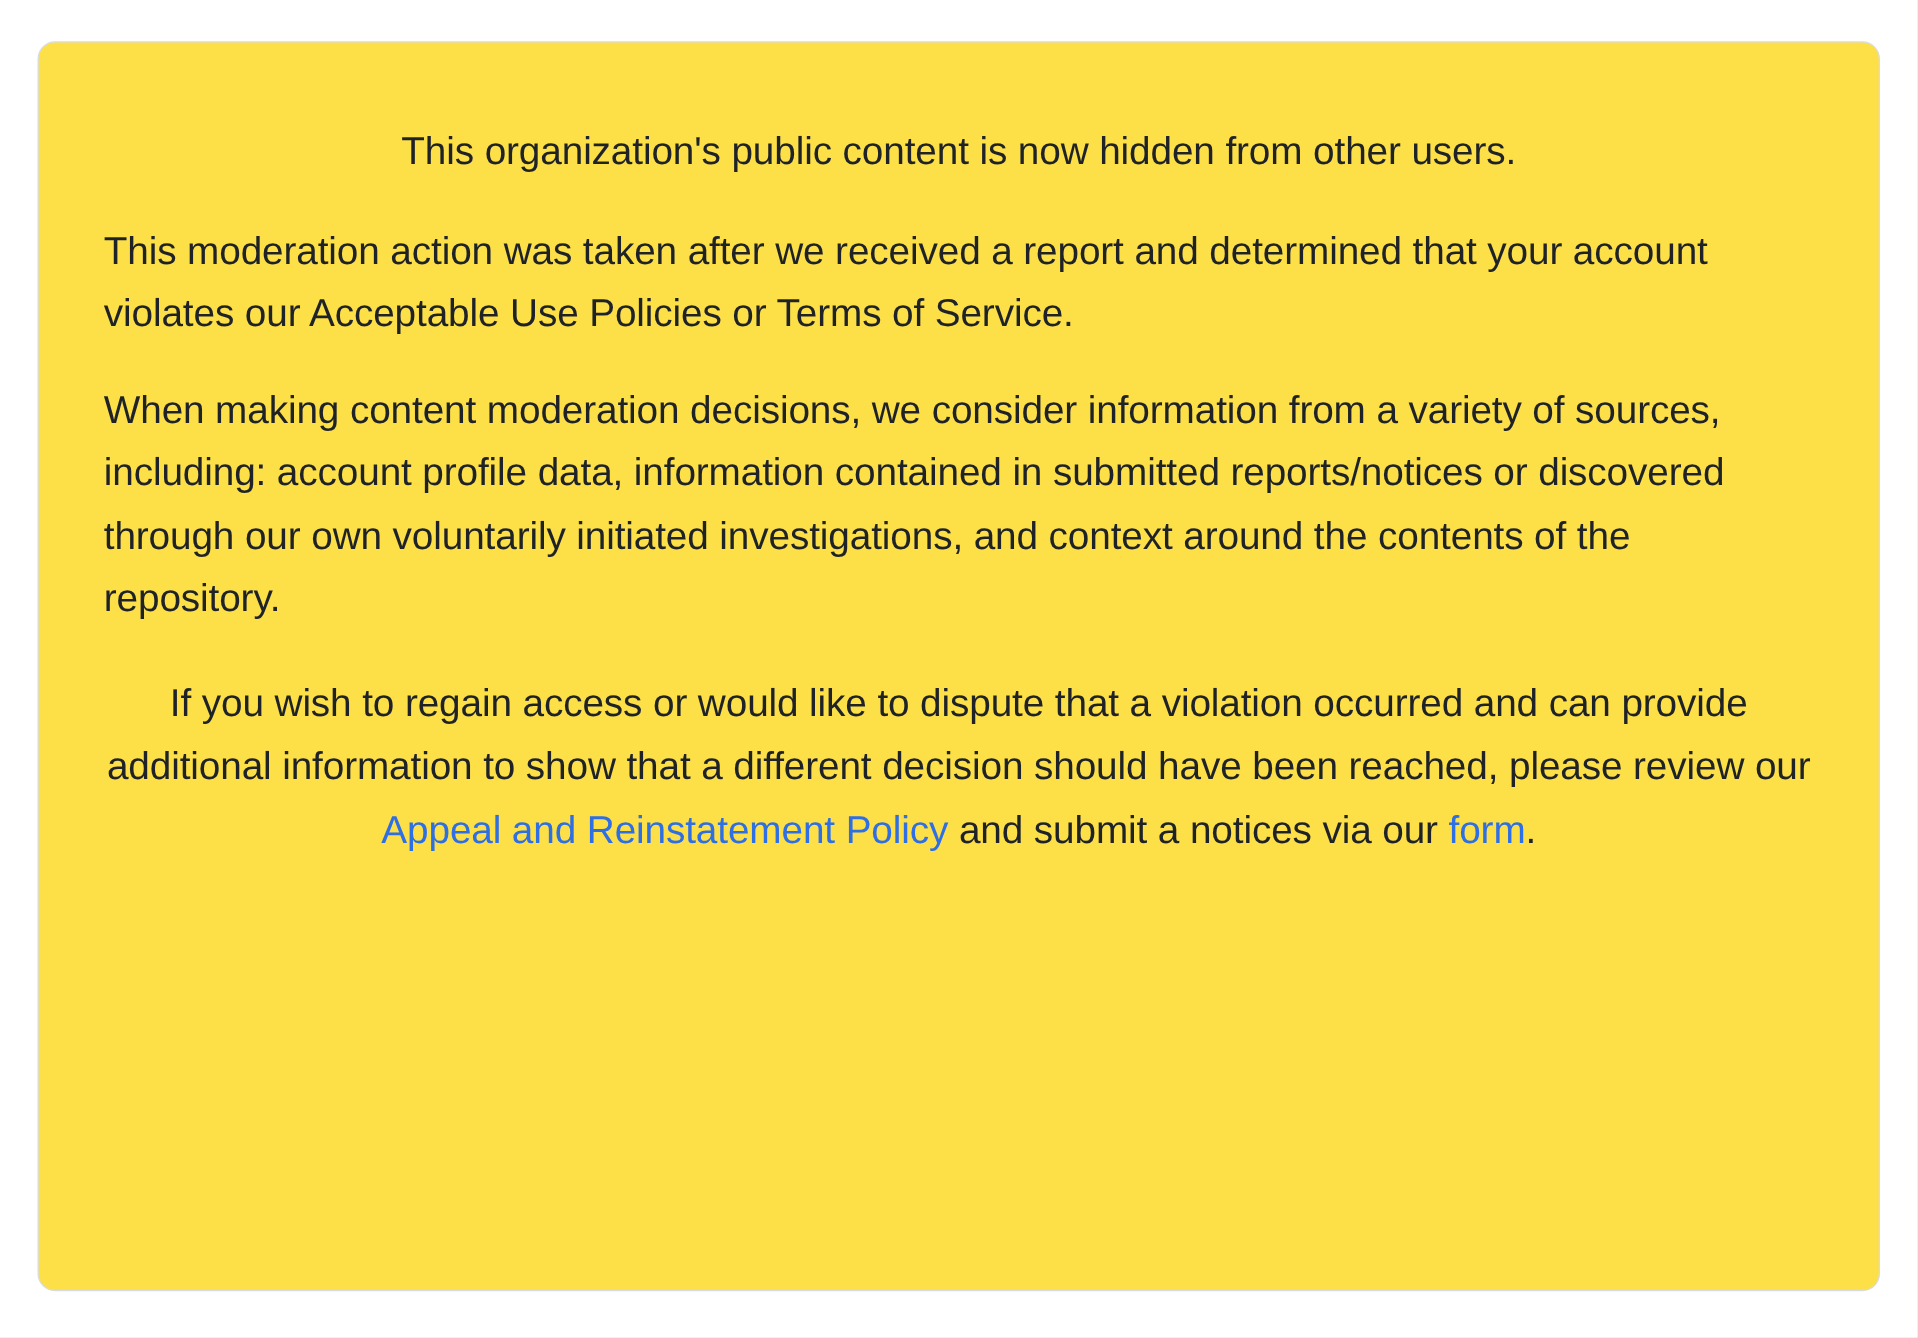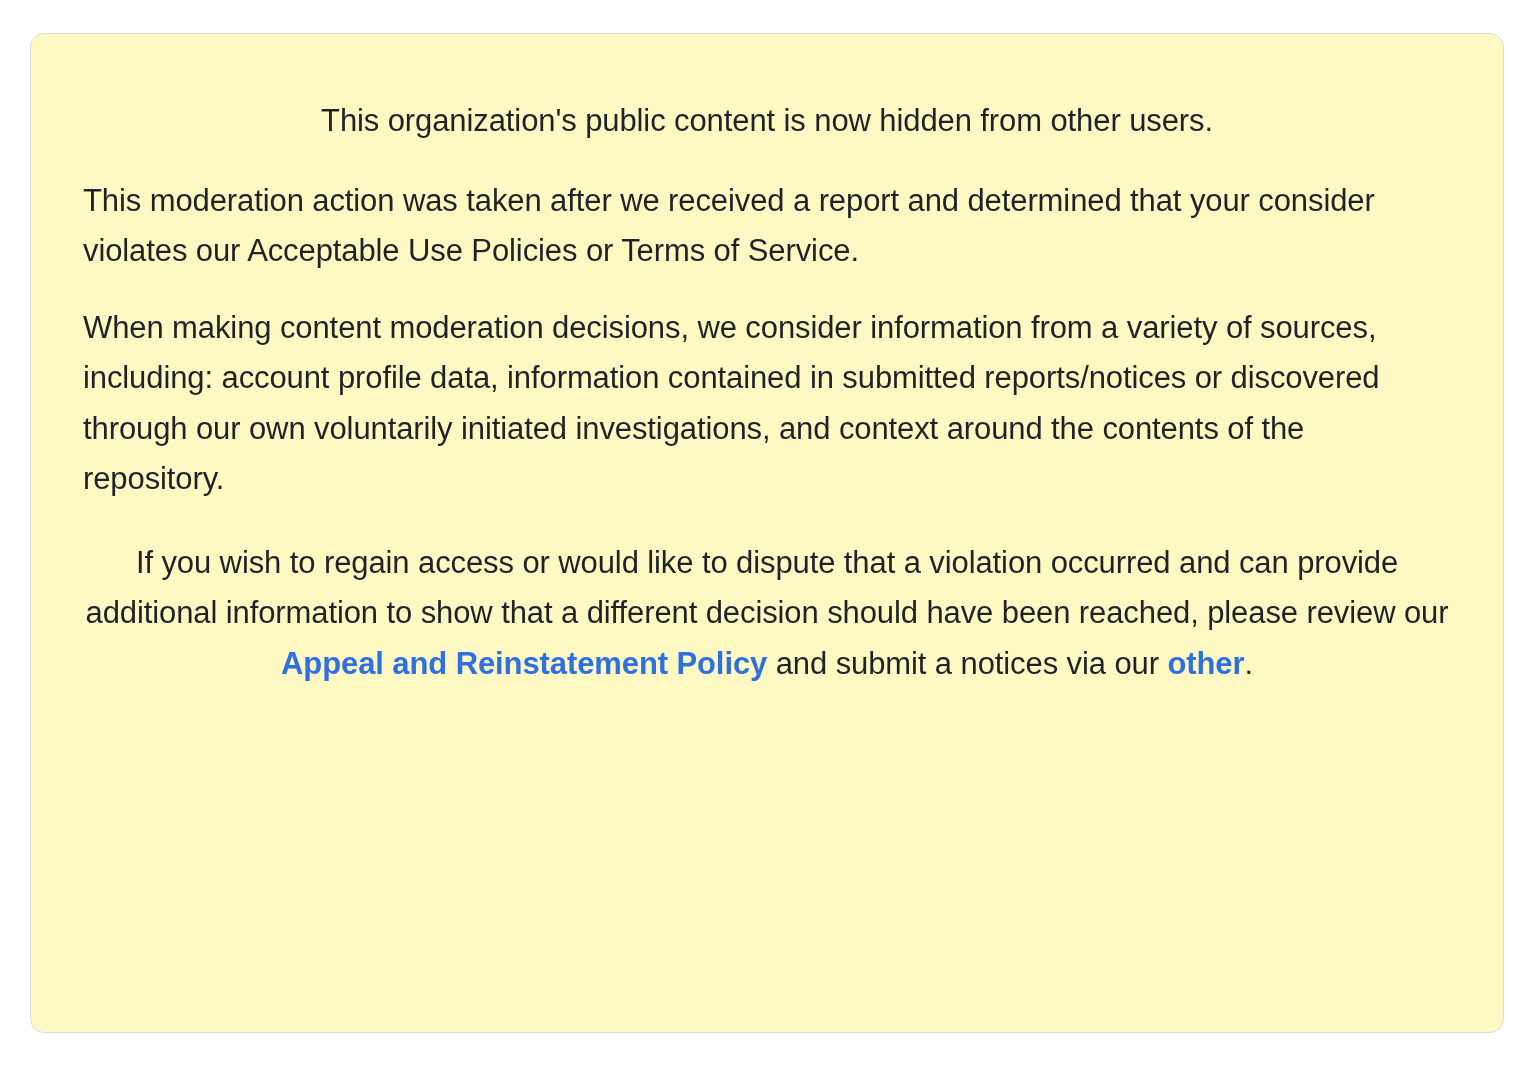--- a/index.html
+++ b/index.html
@@ -16,21 +16,21 @@
     box-sizing: border-box;
     padding: 33px 28px 36px 30px;
     background: #ffffff;
   }
   .notice-card {
     box-sizing: border-box;
     width: 1474px;
     height: 1000px;
     border: 1px solid #d8dce1;
     border-radius: 14px;
-    background: #fef9c3;
+    background: #fde047;
     padding: 62px 52px 40px 52px;
   }
   .notice-card p {
     margin: 0;
     color: #1f2328;
     font-size: 31px;
     line-height: 1.63;
     letter-spacing: -0.1px;
   }
   .para-center {
@@ -44,37 +44,36 @@
   }
   .spacer-md {
     height: 26px;
   }
   .spacer-xl {
     height: 33px;
   }
   a.link {
     color: #2f6fe4;
     text-decoration: none;
-    font-weight: bold;
   }
 </style>
 </head>
 <body>
 
 <div class="page">
   <div class="notice-card">
 
     <p class="para-center">This organization's public content is now hidden from other users.</p>
 
     <div class="spacer-lg"></div>
 
-    <p class="para-left">This moderation action was taken after we received a report and determined that your consider violates our Acceptable Use Policies or Terms of Service.</p>
+    <p class="para-left">This moderation action was taken after we received a report and determined that your account violates our Acceptable Use Policies or Terms of Service.</p>
 
     <div class="spacer-md"></div>
 
     <p class="para-left">When making content moderation decisions, we consider information from a variety of sources, including: account profile data, information contained in submitted reports/notices or discovered through our own voluntarily initiated investigations, and context around the contents of the repository.</p>
 
     <div class="spacer-xl"></div>
 
-    <p class="para-center"><span>If you wish to regain access or would like to dispute that a violation occurred and can provide additional information to show that a different decision should have been reached, please review our </span><a class="link" href="#">Appeal and Reinstatement Policy</a><span> and submit a notices via our </span><a class="link" href="#">other</a><span>.</span></p>
+    <p class="para-center"><span>If you wish to regain access or would like to dispute that a violation occurred and can provide additional information to show that a different decision should have been reached, please review our </span><a class="link" href="#">Appeal and Reinstatement Policy</a><span> and submit a notices via our </span><a class="link" href="#">form</a><span>.</span></p>
 
   </div>
 </div>
 
 </body></html>

